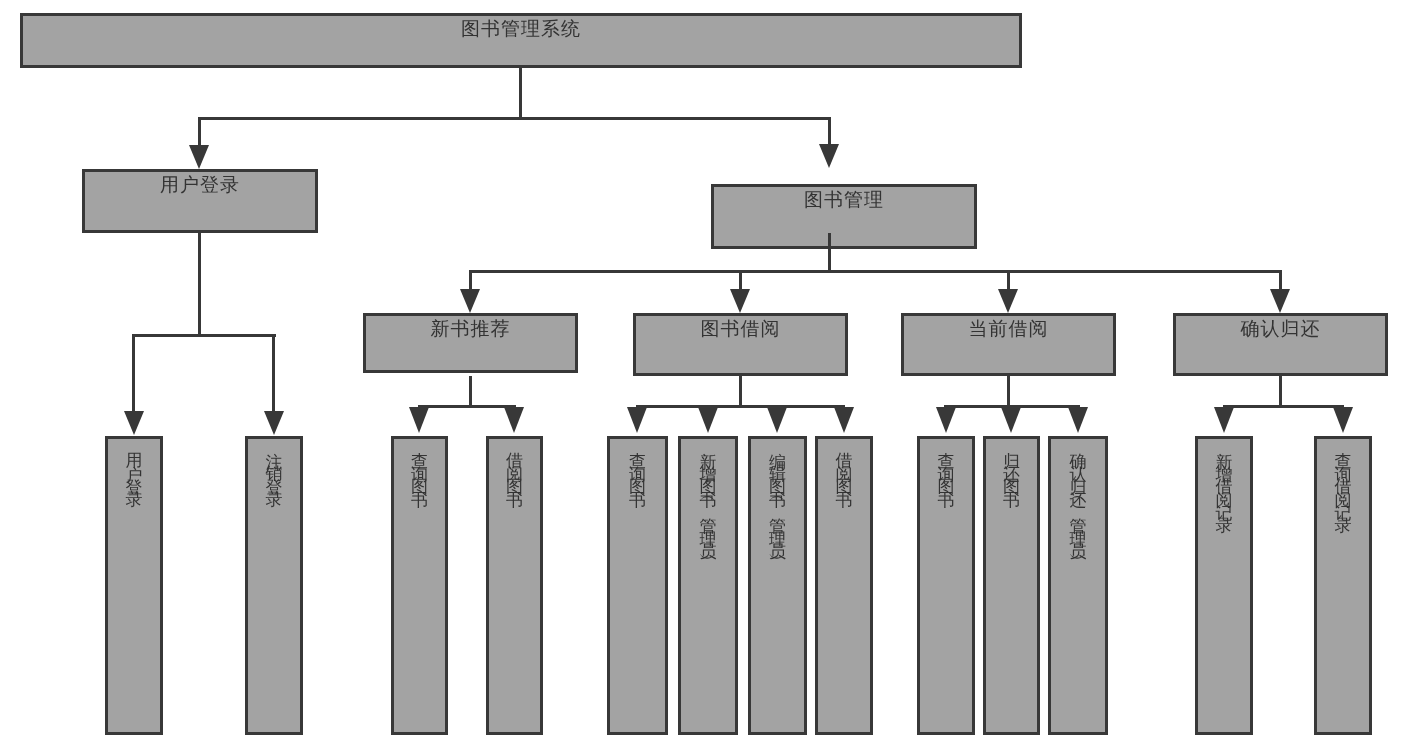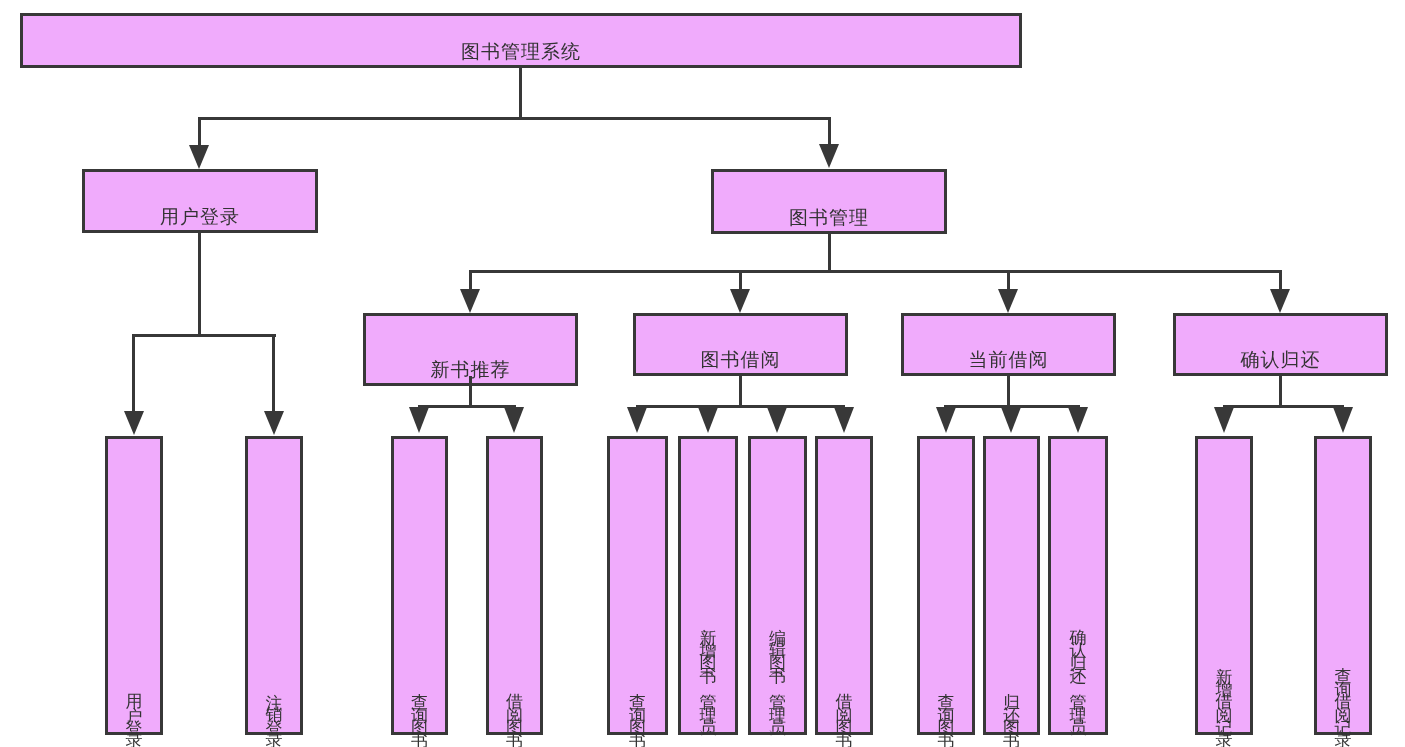--- a/index.html
+++ b/index.html
@@ -9,22 +9,22 @@
     --bg:#ffffff;
   }
   html,body{margin:0;padding:0;background:#fff;}
   .canvas{
     position:relative;width:1405px;height:747px;background:var(--bg);
     font-family:"DejaVu Sans","Liberation Sans",sans-serif;
     overflow:hidden;
   }
   .node{
     position:absolute;box-sizing:border-box;
-    border:3px solid var(--line);background:#f0abfc;color:var(--text);
-    display:flex;align-items:flex-end;justify-content:center;
+    border:3px solid var(--line);background:#a3a3a3;color:var(--text);
+    display:flex;align-items:flex-start;justify-content:center;
     font-size:19px;letter-spacing:1px;white-space:nowrap;
   }
   .leaf{font-size:17px;}
   .leaf .vtext{
     writing-mode:vertical-rl;text-orientation:mixed;
     letter-spacing:13px;line-height:1;display:block;
   }
   .h,.v{position:absolute;background:var(--line);}
   .h{height:3px;}
   .v{width:3px;}
@@ -52,21 +52,21 @@
   <div class="v" style="left:519px;top:68px;height:50px"></div>
   <div class="h" style="left:198px;top:117px;width:633px"></div>
   <div class="v" style="left:198px;top:117px;height:30px"></div>
   <div class="arrow" style="left:189px;top:145px"></div>
   <div class="v" style="left:828px;top:117px;height:30px"></div>
   <div class="arrow" style="left:819px;top:144px"></div>
 
   <div class="node" style="left:82px;top:169px;width:236px;height:64px">
     <span>用户登录</span>
   </div>
-  <div class="node" style="left:711px;top:169px;width:236px;height:65px">
+  <div class="node" style="left:711px;top:184px;width:266px;height:65px">
     <span>图书管理</span>
   </div>
 
   <div class="v" style="left:198px;top:233px;height:103px"></div>
   <div class="h" style="left:132px;top:334px;width:144px"></div>
   <div class="v" style="left:132px;top:334px;height:78px"></div>
   <div class="arrow" style="left:124px;top:411px"></div>
   <div class="v" style="left:272px;top:334px;height:78px"></div>
   <div class="arrow" style="left:264px;top:411px"></div>
 
@@ -74,21 +74,21 @@
   <div class="h" style="left:469px;top:270px;width:813px"></div>
   <div class="v" style="left:469px;top:270px;height:20px"></div>
   <div class="arrow" style="left:460px;top:289px"></div>
   <div class="v" style="left:739px;top:270px;height:20px"></div>
   <div class="arrow" style="left:730px;top:289px"></div>
   <div class="v" style="left:1007px;top:270px;height:20px"></div>
   <div class="arrow" style="left:998px;top:289px"></div>
   <div class="v" style="left:1279px;top:270px;height:20px"></div>
   <div class="arrow" style="left:1270px;top:289px"></div>
 
-  <div class="node" style="left:363px;top:313px;width:215px;height:73px">
+  <div class="node" style="left:363px;top:313px;width:215px;height:60px">
     <span>新书推荐</span>
   </div>
   <div class="node" style="left:901px;top:313px;width:215px;height:63px">
     <span>当前借阅</span>
   </div>
   <div class="node" style="left:633px;top:313px;width:215px;height:63px">
     <span>图书借阅</span>
   </div>
   <div class="node" style="left:1173px;top:313px;width:215px;height:63px">
     <span>确认归还</span>

